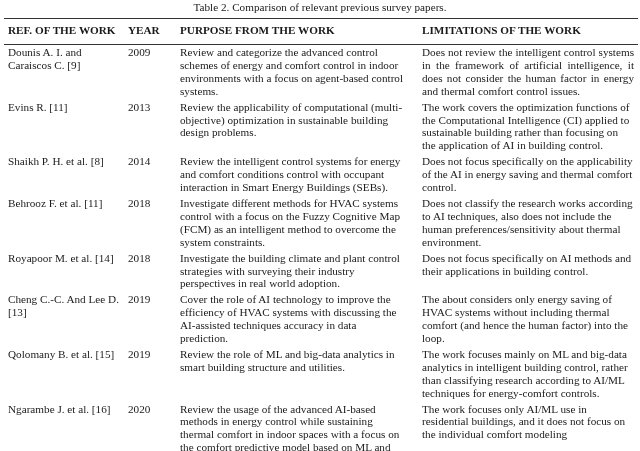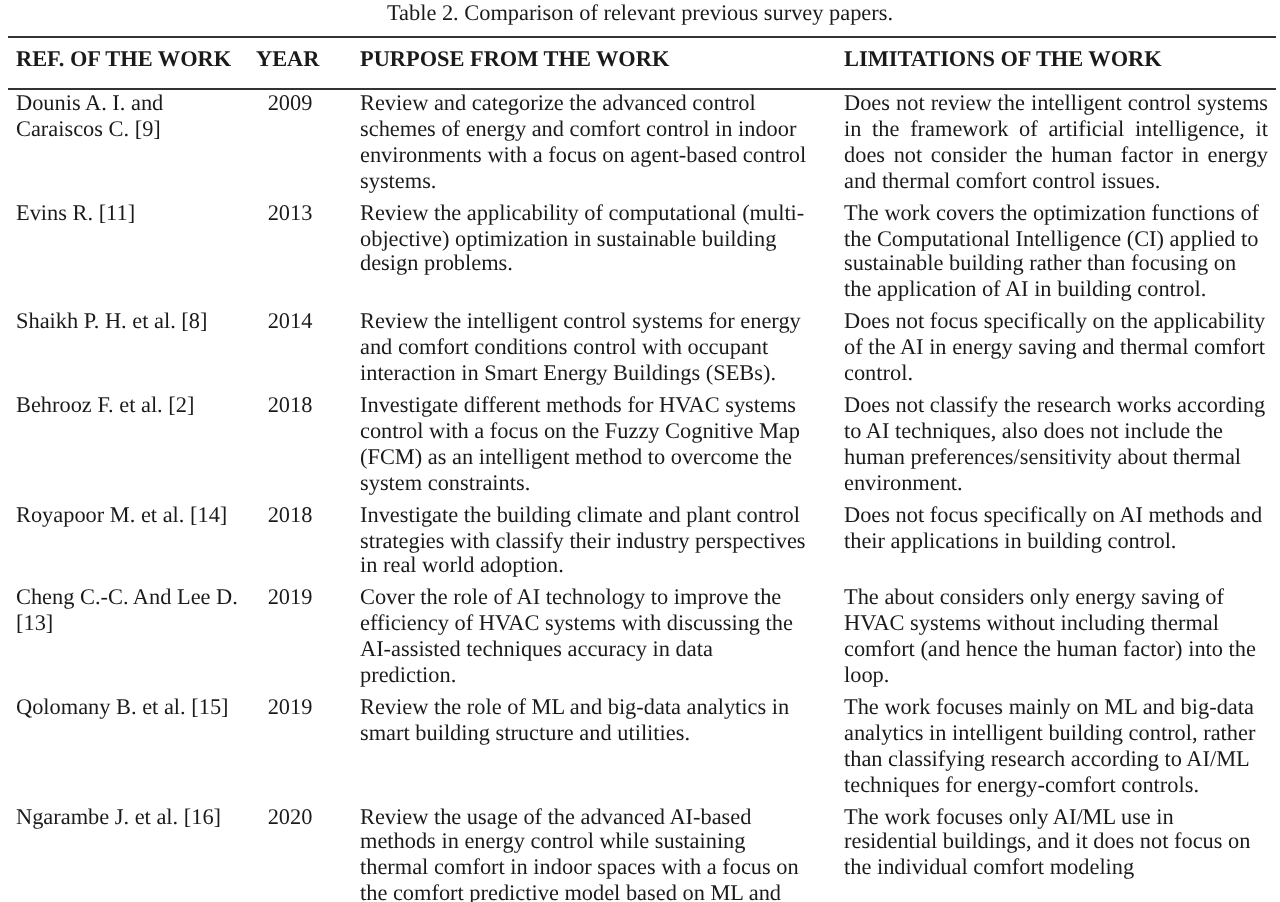--- a/index.html
+++ b/index.html
@@ -24,21 +24,21 @@
   th, td {
     vertical-align: top; text-align: left; padding: 0 4px;
   }
   thead th {
     font-weight: bold; padding-top: 5px; padding-bottom: 0;
     border-bottom: 1.5px solid #333;
     height: 20px;
   }
   tbody td { padding-top: 1px; padding-bottom: 2px; }
   .c-ref { width: 112px; padding-left: 4px; }
-  .c-year { width: 34px; text-align: center; padding-right: 14px; }
+  .c-year { width: 34px; text-align: left; padding-right: 14px; }
   .c-purpose { width: 226px; padding-left: 4px; }
   .c-lim { padding-left: 12px; }
   td.c-ref { font-weight: normal; }
   th.c-year { text-align: left; }
   .just { text-align: justify; }
 </style>
 </head>
 <body>
 
 <div class="caption">
@@ -67,29 +67,29 @@
       <td class="c-purpose">Review the applicability of computational (multi-objective) optimization in sustainable building design problems.</td>
       <td class="c-lim">The work covers the optimization functions of the Computational Intelligence (CI) applied to sustainable building rather than focusing on the application of AI in building control.</td>
     </tr>
     <tr>
       <td class="c-ref">Shaikh P. H. et al. [8]</td>
       <td class="c-year">2014</td>
       <td class="c-purpose">Review the intelligent control systems for energy and comfort conditions control with occupant interaction in Smart Energy Buildings (SEBs).</td>
       <td class="c-lim">Does not focus specifically on the applicability of the AI in energy saving and thermal comfort control.</td>
     </tr>
     <tr>
-      <td class="c-ref">Behrooz F. et al. [2]</td>
+      <td class="c-ref">Behrooz F. et al. [11]</td>
       <td class="c-year">2018</td>
       <td class="c-purpose">Investigate different methods for HVAC systems control with a focus on the Fuzzy Cognitive Map (FCM) as an intelligent method to overcome the system constraints.</td>
       <td class="c-lim">Does not classify the research works according to AI techniques, also does not include the human preferences/sensitivity about thermal environment.</td>
     </tr>
     <tr>
       <td class="c-ref">Royapoor M. et al. [14]</td>
       <td class="c-year">2018</td>
-      <td class="c-purpose">Investigate the building climate and plant control strategies with classify their industry perspectives in real world adoption.</td>
+      <td class="c-purpose">Investigate the building climate and plant control strategies with surveying their industry perspectives in real world adoption.</td>
       <td class="c-lim">Does not focus specifically on AI methods and their applications in building control.</td>
     </tr>
     <tr>
       <td class="c-ref">Cheng C.-C. And Lee D. [13]</td>
       <td class="c-year">2019</td>
       <td class="c-purpose">Cover the role of AI technology to improve the efficiency of HVAC systems with discussing the AI-assisted techniques accuracy in data prediction.</td>
       <td class="c-lim">The about considers only energy saving of HVAC systems without including thermal comfort (and hence the human factor) into the loop.</td>
     </tr>
     <tr>
       <td class="c-ref">Qolomany B. et al. [15]</td>

